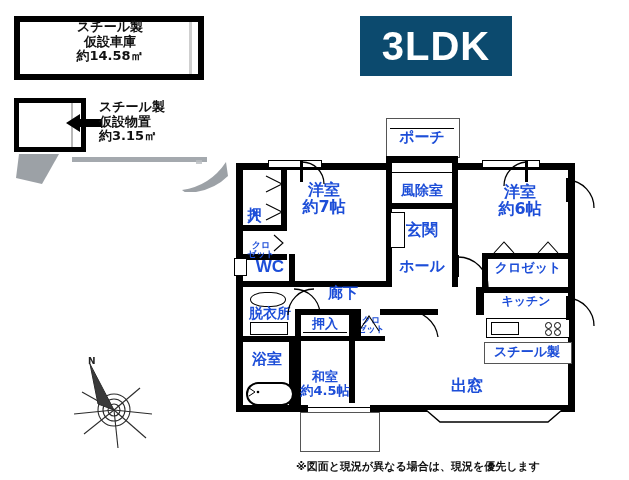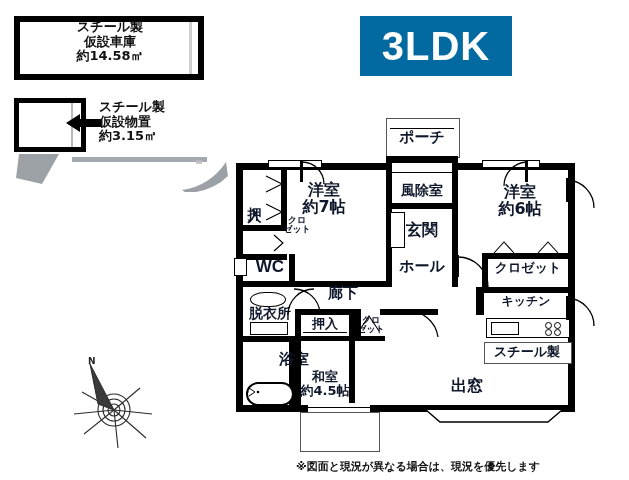--- a/index.html
+++ b/index.html
@@ -55,40 +55,40 @@
   .shed-arrow {
     left: 66px; top: 112px; width: 36px; height: 22px;
   }
 
   
   .deco { opacity: 1; }
 
   
   .badge-3ldk {
     left: 360px; top: 16px; width: 152px; height: 60px;
-    background: #0369a1;
+    background: #0c4a6e;
     display: flex; align-items: center; justify-content: center;
   }
   .badge-3ldk span {
     color: #ffffff;
     font-size: 40px;
     font-weight: bold;
     letter-spacing: 1px;
     font-family: "Liberation Sans", sans-serif;
   }
 
   
   .wall { background: #000000; position: absolute; }
   .room-fill { position: absolute; background: #ffffff; }
 
   .rlabel {
     position: absolute;
     font-size: 15px;
     font-weight: bold;
-    color: #0f172a;
+    color: #1d4ed8;
     line-height: 1.04;
     text-align: center;
     white-space: pre-line;
     letter-spacing: 0px;
   }
   .rlabel.sm { font-size: 14px; }
   .rlabel.xs { font-size: 9px; line-height: 1.05; }
   .rlabel.vert {
     writing-mode: vertical-rl;
     text-orientation: upright;
@@ -189,21 +189,21 @@
 
     <div class="wall" style="left:243px; top:225px; width:44px; height:6px;"></div>
     <div class="wall" style="left:281px; top:170px; width:6px; height:61px;"></div>
     <div class="rlabel vert sm" style="left:248px; top:174px; height:46px;">押入</div>
     <svg class="abs" style="left:264px; top:172px; width:22px; height:56px;" viewBox="0 0 22 56">
       <path d="M2 4 L18 12 L2 20" fill="none" stroke="#000" stroke-width="1.1"></path>
       <path d="M2 32 L18 40 L2 48" fill="none" stroke="#000" stroke-width="1.1"></path>
     </svg>
 
     <div class="wall" style="left:243px; top:254px; width:44px; height:6px;"></div>
-    <div class="rlabel xs" style="left:244px; top:216px; width:34px;margin-left:36px;">クロ
+    <div class="rlabel xs" style="left:244px; top:241px; width:34px;">クロ
 ゼット</div>
     <svg class="abs" style="left:272px; top:232px; width:14px; height:22px;" viewBox="0 0 14 22">
       <path d="M2 3 L11 11 L2 19" fill="none" stroke="#000" stroke-width="1.1"></path>
     </svg>
 
     <div class="wall" style="left:243px; top:281px; width:52px; height:6px;"></div>
     <div class="wall" style="left:289px; top:254px; width:6px; height:33px;"></div>
     <div class="rlabel lat" style="left:248px; top:258px; width:44px;">WC</div>
 
     <div class="thinbox" style="left:234px; top:258px; width:11px; height:16px; border-color:#000;"></div>
@@ -211,21 +211,21 @@
     <div class="toilet" style="left:250px; top:292px; width:34px; height:13px;"></div>
     <div class="sinkbox" style="left:250px; top:322px; width:36px; height:11px;"></div>
     <div class="rlabel sm" style="left:243px; top:306px; width:54px;">脱衣所</div>
 
     <svg class="abs" style="left:286px; top:287px; width:30px; height:30px;" viewBox="0 0 30 30">
       <path d="M28 2 A 26 26 0 0 0 2 28" fill="none" stroke="#000" stroke-width="1.3"></path>
     </svg>
 
     <div class="wall" style="left:243px; top:336px; width:52px; height:6px;"></div>
     <div class="wall" style="left:289px; top:336px; width:6px; height:70px;"></div>
-    <div class="rlabel" style="left:243px; top:352px; width:48px;padding-left:27px;">浴室</div>
+    <div class="rlabel" style="left:243px; top:352px; width:48px;">浴室</div>
     <div class="bathtub" style="left:246px; top:382px; width:44px; height:20px;"></div>
     <svg class="abs" style="left:246px; top:382px; width:18px; height:20px;" viewBox="0 0 18 20">
       <line x1="3" y1="6" x2="9" y2="10" stroke="#000" stroke-width="1"></line>
       <line x1="3" y1="14" x2="9" y2="10" stroke="#000" stroke-width="1"></line>
       <circle cx="12" cy="10" r="1.3" fill="#000"></circle>
     </svg>
 
     <div class="wall" style="left:289px; top:281px; width:100px; height:6px;"></div>
     <div class="rlabel" style="left:312px; top:286px; width:62px;">廊下</div>
 

